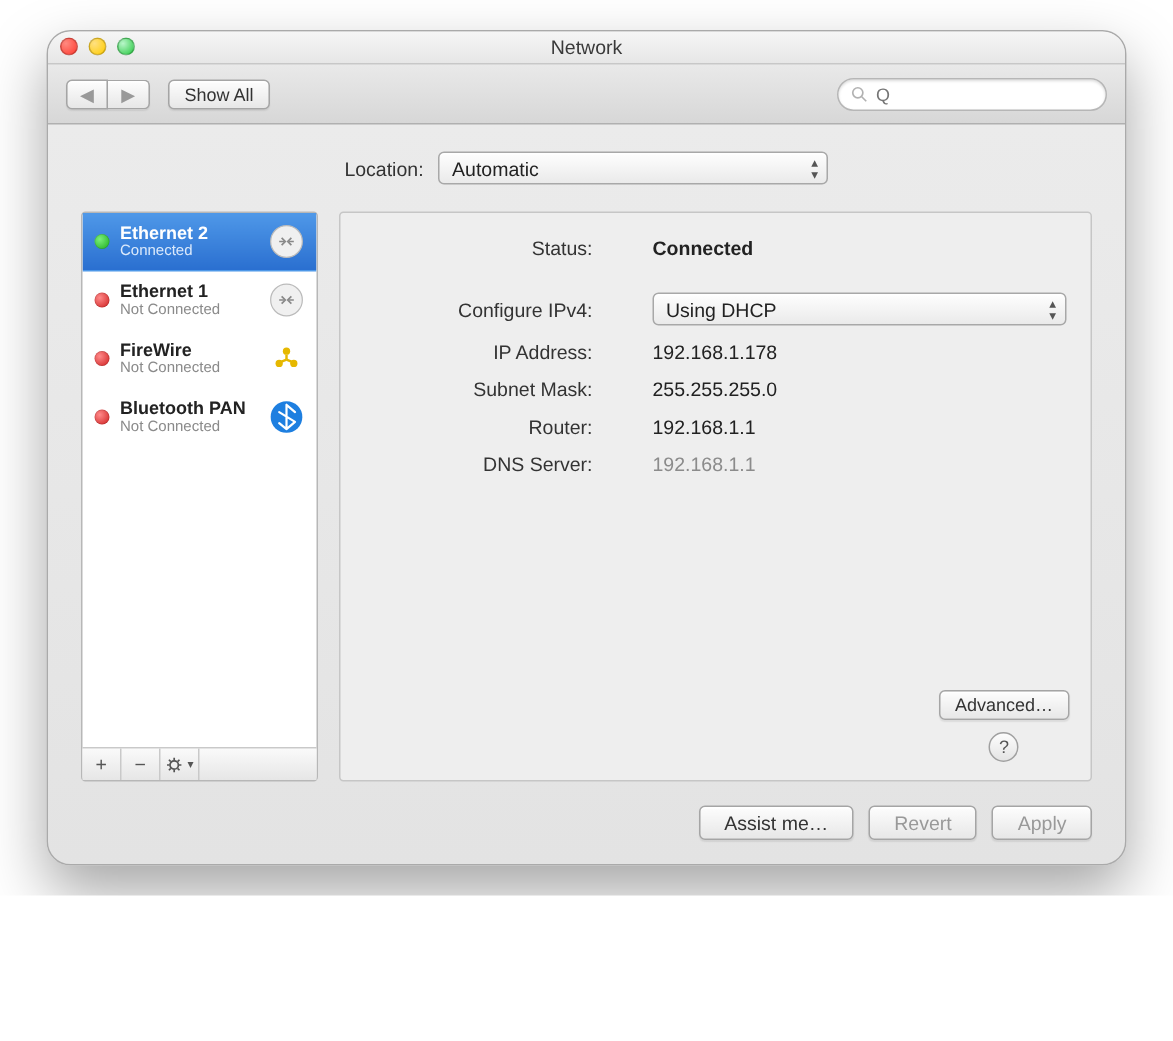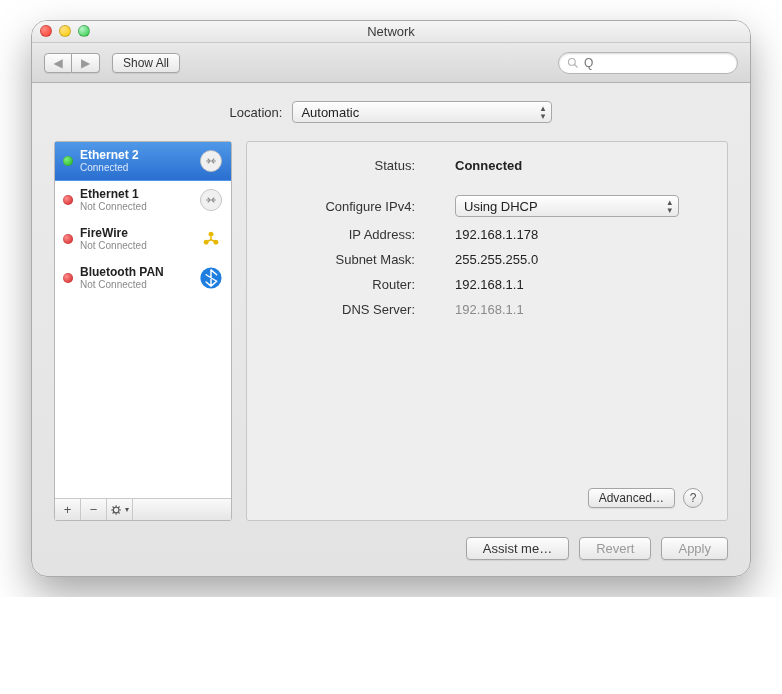--- a/index.html
+++ b/index.html
@@ -86,22 +86,22 @@
   .detail {
     flex:1; background: #eeeeee; border:1px solid #c6c6c6; border-radius:3px;
     padding: 16px 16px 14px 8px; position:relative;
   }
   .row { display:flex; margin-bottom:10px;gap:32px; }
   .row .lab { width:168px; text-align:right; padding-right:8px; font-size:13px; color:#333; }
   .row .val { flex:1; font-size:13px; color:#222; }
   .row .val.note { font-size:11px; color:#616161; line-height:14px; max-width:260px; }
   .row .val.bold { font-weight:700; }
   .row .val.dim { color:#8b8b8b; }
-  .select.wide { width:224px; }
-  .detail .right-bottom { position:absolute; right:24px; bottom:12px; display:flex; align-items:center; gap:8px; }
+  .select.wide { width:276px; }
+  .detail .right-bottom { position:absolute; right:14px; bottom:12px; display:flex; align-items:center; gap:8px;flex-direction:column; }
   .help { width:20px; height:20px; border-radius:50%; border:1px solid #a0a0a0; background:linear-gradient(#fdfdfd,#e4e4e4); display:flex; align-items:center; justify-content:center; font-size:12px; color:#555; }
   .action-row { display:flex; justify-content:flex-end; gap:10px; padding: 0 22px 16px 22px; }
   .btn.wide { padding:3px 16px; font-size:13px; }
 </style>
 </head>
 <body>
 
 <div class="window">
 
   <div class="titlebar">

